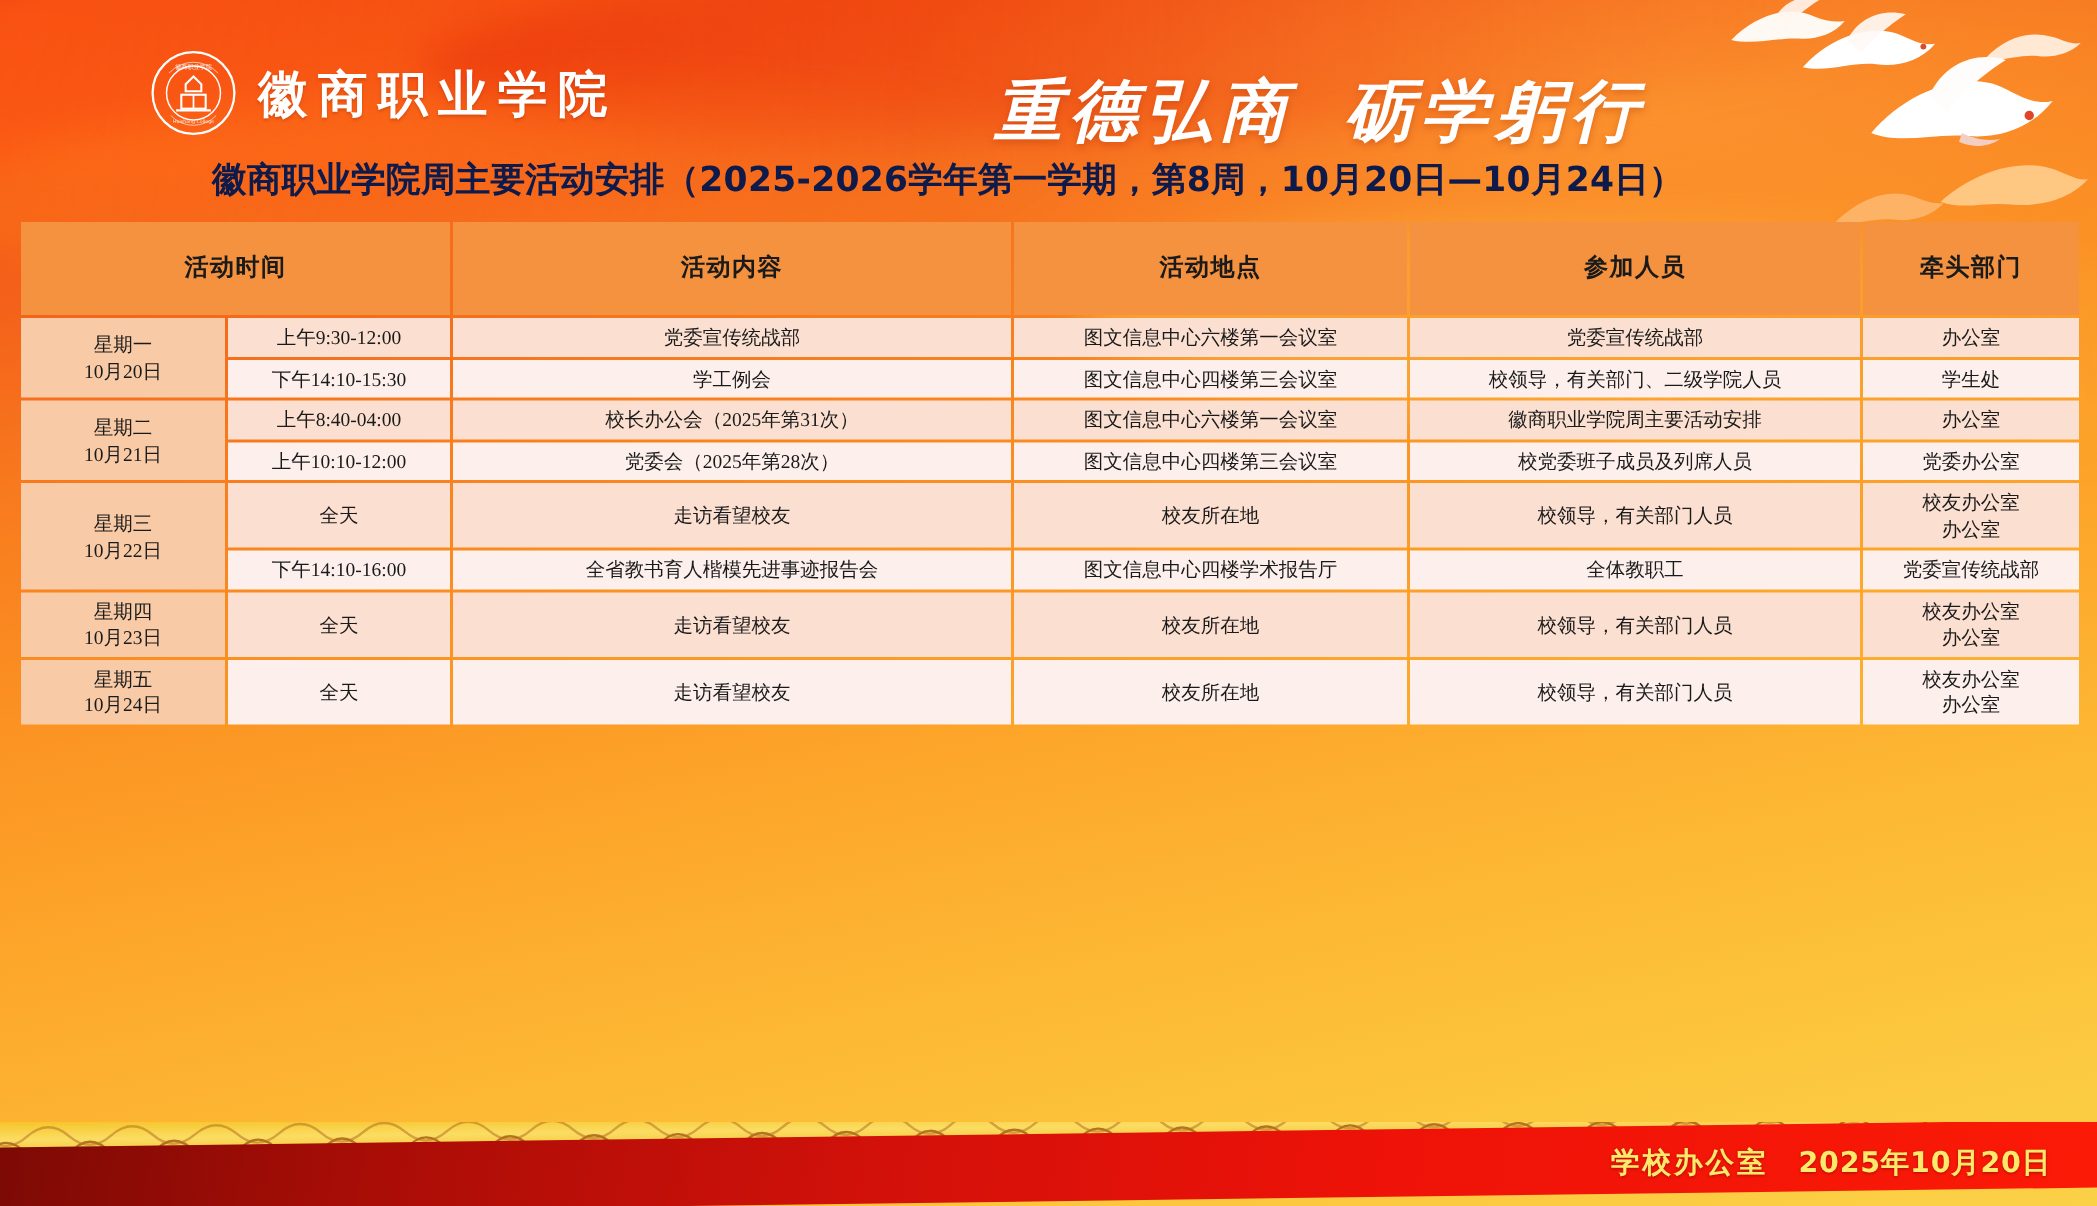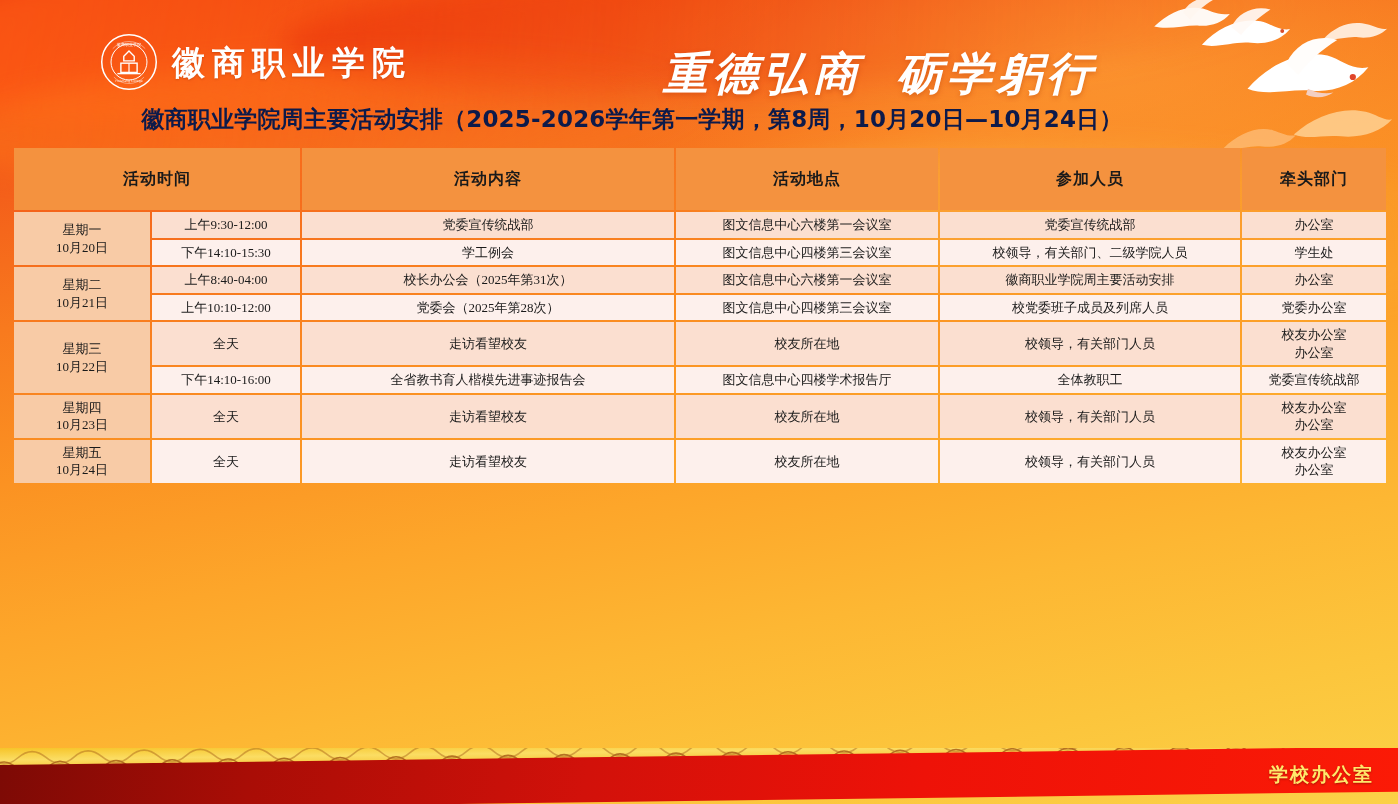--- a/index.html
+++ b/index.html
@@ -469,16 +469,17 @@
       <svg width="1398" height="30" viewBox="0 0 1398 30" preserveAspectRatio="none" style="display:block">
         <g fill="none" stroke="#a8611a" stroke-width="1.6" opacity="0.85">
           <path d="M-10 22 q14 -16 28 0 q14 16 28 0 q14 -16 28 0 q14 16 28 0 q14 -16 28 0 q14 16 28 0 q14 -16 28 0 q14 16 28 0 q14 -16 28 0 q14 16 28 0 q14 -16 28 0 q14 16 28 0 q14 -16 28 0 q14 16 28 0 q14 -16 28 0 q14 16 28 0 q14 -16 28 0 q14 16 28 0 q14 -16 28 0 q14 16 28 0 q14 -16 28 0 q14 16 28 0 q14 -16 28 0 q14 16 28 0 q14 -16 28 0 q14 16 28 0 q14 -16 28 0 q14 16 28 0 q14 -16 28 0 q14 16 28 0 q14 -16 28 0 q14 16 28 0 q14 -16 28 0 q14 16 28 0 q14 -16 28 0 q14 16 28 0 q14 -16 28 0 q14 16 28 0 q14 -16 28 0 q14 16 28 0 q14 -16 28 0 q14 16 28 0 q14 -16 28 0 q14 16 28 0 q14 -16 28 0 q14 16 28 0 q14 -16 28 0 q14 16 28 0 q14 -16 28 0 q14 16 28 0"></path>
           <path d="M-10 10 q14 12 28 0 q14 -12 28 0 q14 12 28 0 q14 -12 28 0 q14 12 28 0 q14 -12 28 0 q14 12 28 0 q14 -12 28 0 q14 12 28 0 q14 -12 28 0 q14 12 28 0 q14 -12 28 0 q14 12 28 0 q14 -12 28 0 q14 12 28 0 q14 -12 28 0 q14 12 28 0 q14 -12 28 0 q14 12 28 0 q14 -12 28 0 q14 12 28 0 q14 -12 28 0 q14 12 28 0 q14 -12 28 0 q14 12 28 0 q14 -12 28 0 q14 12 28 0 q14 -12 28 0 q14 12 28 0 q14 -12 28 0 q14 12 28 0 q14 -12 28 0 q14 12 28 0 q14 -12 28 0 q14 12 28 0 q14 -12 28 0 q14 12 28 0 q14 -12 28 0 q14 12 28 0 q14 -12 28 0 q14 12 28 0 q14 -12 28 0 q14 12 28 0 q14 -12 28 0 q14 12 28 0 q14 -12 28 0 q14 12 28 0 q14 -12 28 0 q14 12 28 0 q14 -12 28 0" opacity="0.55"></path>
         </g>
       </svg>
     </div>
     <div id="footer-red"></div>
     <div id="footer-text">
       <div id="footer-office">学校办公室</div>
+      <div id="footer-date">2025年10月20日</div>
     </div>
   </div>
 
 </div>
 
 </body></html>

